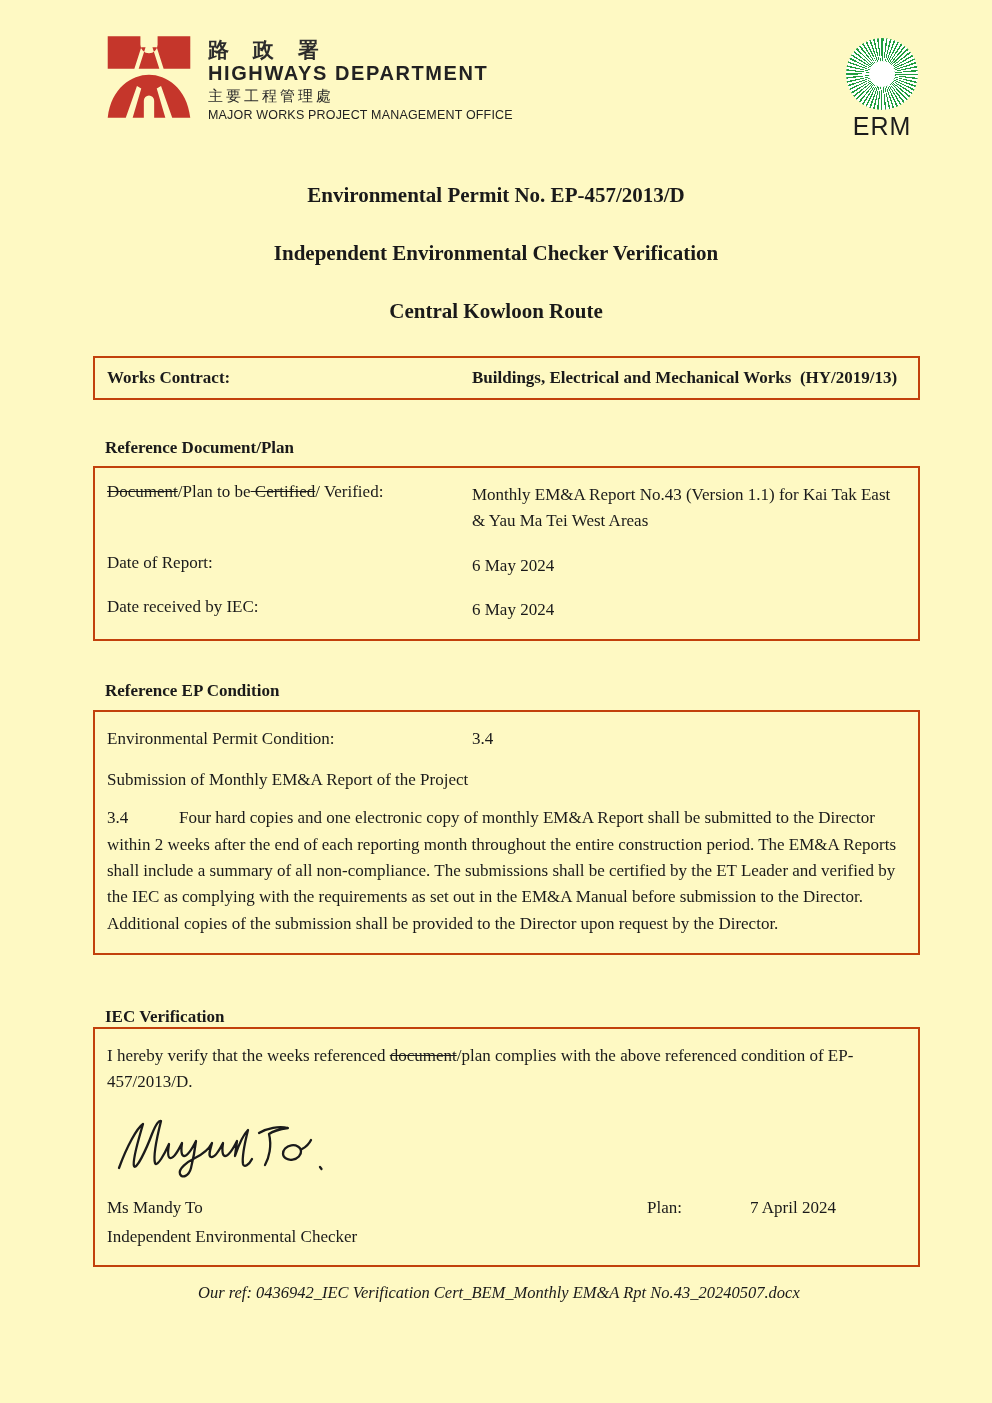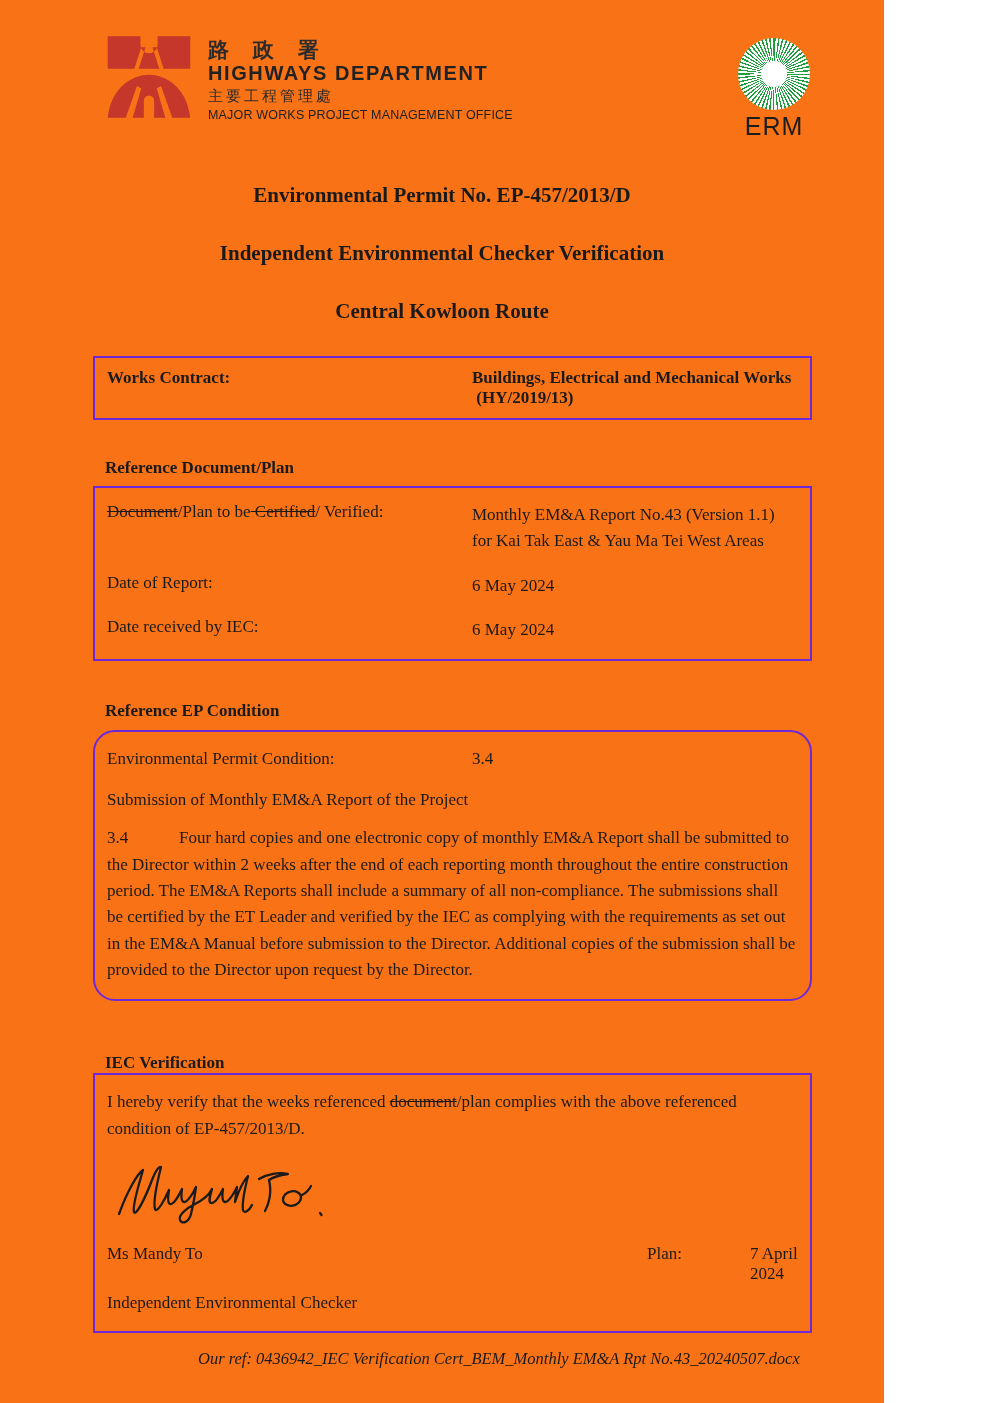--- a/index.html
+++ b/index.html
@@ -3,21 +3,21 @@
 <meta charset="utf-8">
 <style>
   * { margin: 0; padding: 0; box-sizing: border-box; }
   html, body { background: #ffffff; }
   body {
     width: 992px; height: 1403px;
     font-family: "Liberation Serif", serif;
     color: #1a1a1a;
     overflow: hidden;
   }
-  .page { width: 884px; height: 1403px; padding-top: 36px; background: #f97316; }
+  .page { width: 992px; height: 1403px; padding-top: 36px; background: #fef9c3; }
 
   
   .header { display: flex; justify-content: space-between; align-items: flex-start;
             margin: 0 74px 0 106px; }
   .hyd { display: flex; align-items: flex-start; gap: 16px; }
   .hyd-text { font-family: "Liberation Sans", sans-serif; padding-top: 2px; }
   .hyd-zh   { font-size: 21px; font-weight: bold; letter-spacing: 9px; color: #2b2b2b; line-height: 1.1; }
   .hyd-en   { font-size: 20px; font-weight: bold; letter-spacing: 1.6px; color: #222; line-height: 1.25; }
   .hyd-zh2  { font-size: 15px; letter-spacing: 3px; color: #2b2b2b; line-height: 1.35; }
   .hyd-en2  { font-size: 13px; color: #222; letter-spacing: 0.2px; line-height: 1.35;
@@ -31,36 +31,36 @@
                letter-spacing: 1px; margin-top: 2px; }
 
   
   .title { text-align: center; font-weight: bold; font-size: 21px; }
   .title-1 { margin-top: 42px; }
   .title-2 { margin-top: 33px; }
   .title-3 { margin-top: 33px; }
 
   
   .doc-body { margin: 0 72px 0 93px; font-size: 17px; }
-  .box { border: 2px solid #6d28d9; padding: 10px 12px; }
+  .box { border: 2px solid #c2410c; padding: 10px 12px; }
   .row { display: flex; align-items: flex-start; }
   .row .lbl { width: 365px; flex: 0 0 365px; }
   .row .val { flex: 1; }
   .bold { font-weight: bold; }
   .strike { text-decoration: line-through; }
   .section-heading { font-weight: bold; font-size: 17px; margin-left: 12px; }
 
   .box-works { margin-top: 32px; }
   .h-refdoc { margin-top: 38px; margin-bottom: 8px; }
   .box-refdoc { padding: 14px 12px 16px 12px; }
   .box-refdoc .row + .row { margin-top: 18px; }
   .box-refdoc .val { line-height: 1.55; }
 
   .h-refep { margin-top: 40px; margin-bottom: 9px; }
-  .box-refep { padding: 14px 12px 16px 12px; line-height: 1.5; border-radius: 22px; }
+  .box-refep { padding: 14px 12px 16px 12px; line-height: 1.5; }
   .subject-line { margin-top: 15px; }
   .clause { margin-top: 13px; line-height: 1.55; }
   .clause-no { display: inline-block; min-width: 72px; }
 
   .h-iec { margin-top: 52px; margin-bottom: 0; }
   .box-iec { padding: 14px 12px 18px 12px; }
   .statement { line-height: 1.55; }
   .signature-wrap { margin: 16px 0 0 6px; height: 74px; }
   .sign-row { display: flex; margin-top: 12px; align-items: baseline; }
   .sign-name { width: 540px; flex: 0 0 540px; }

